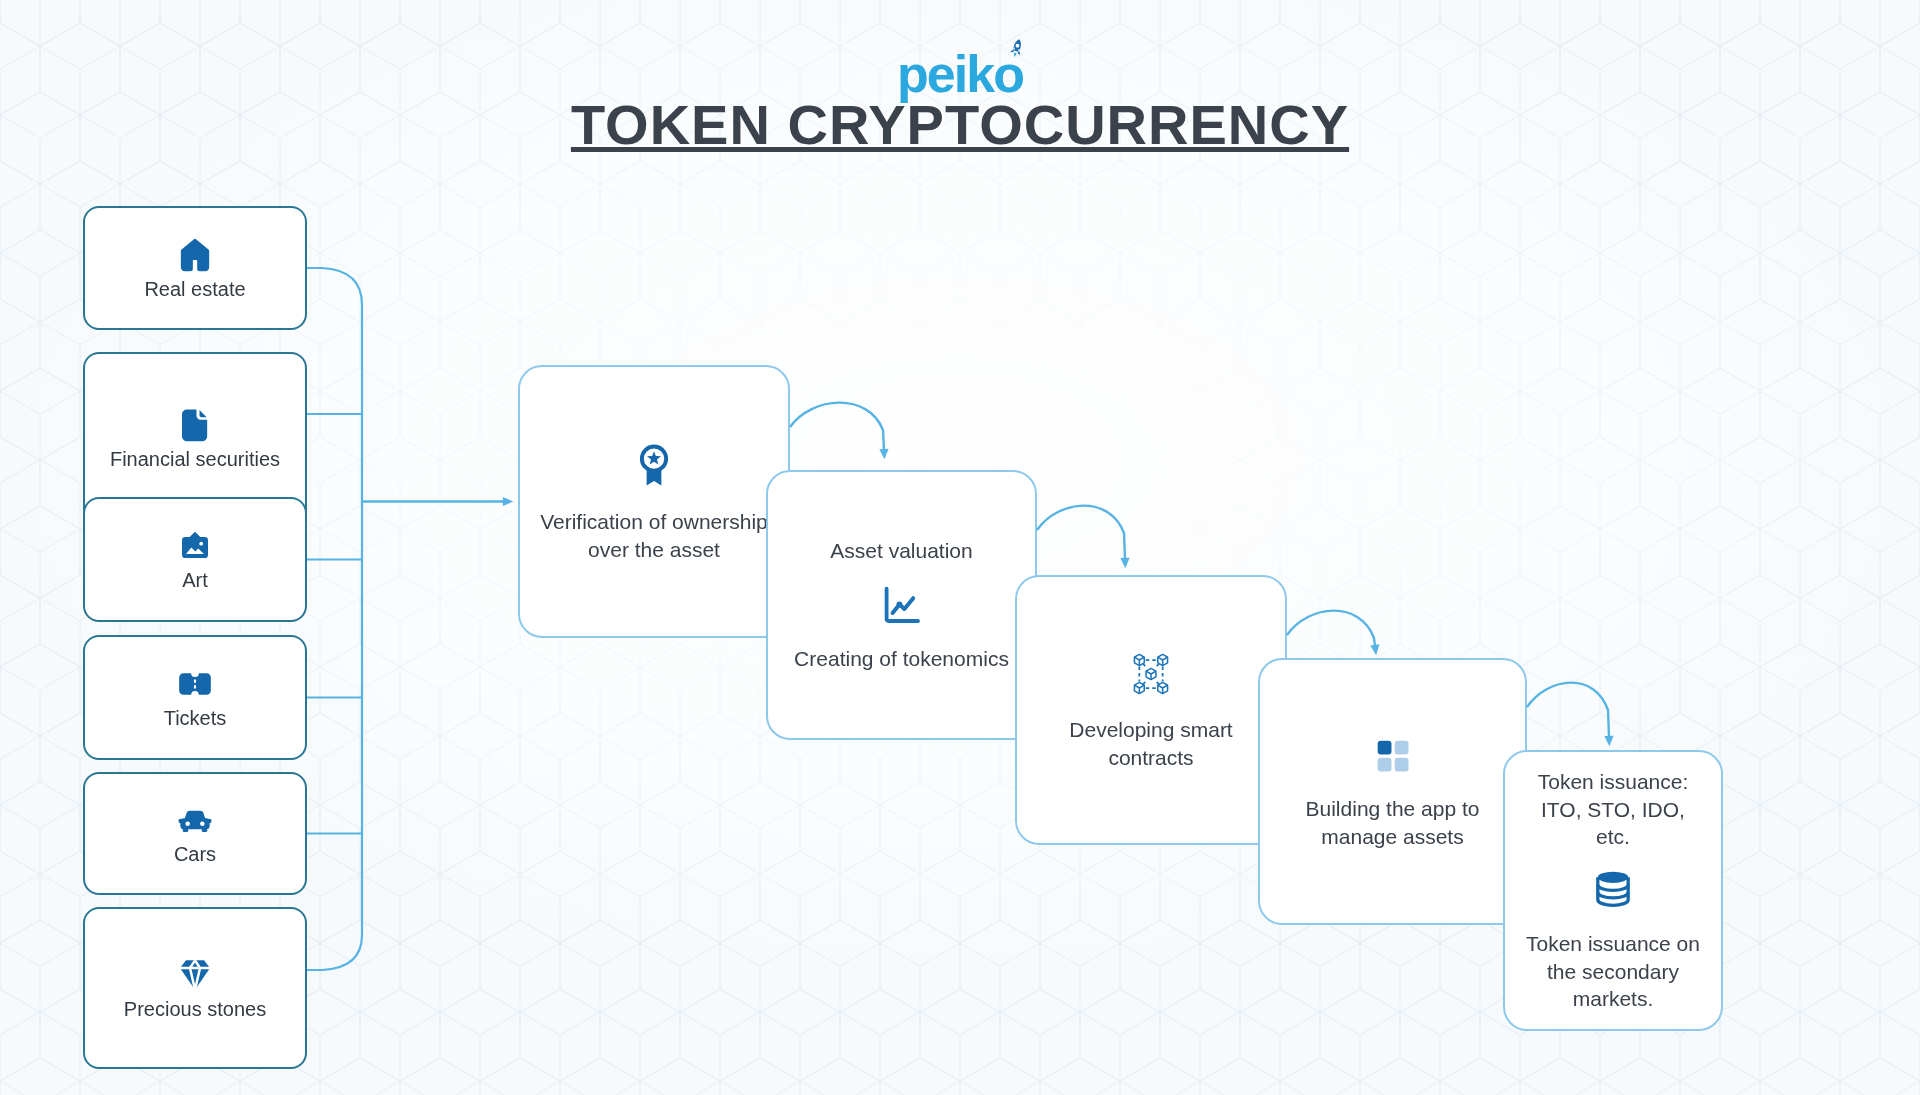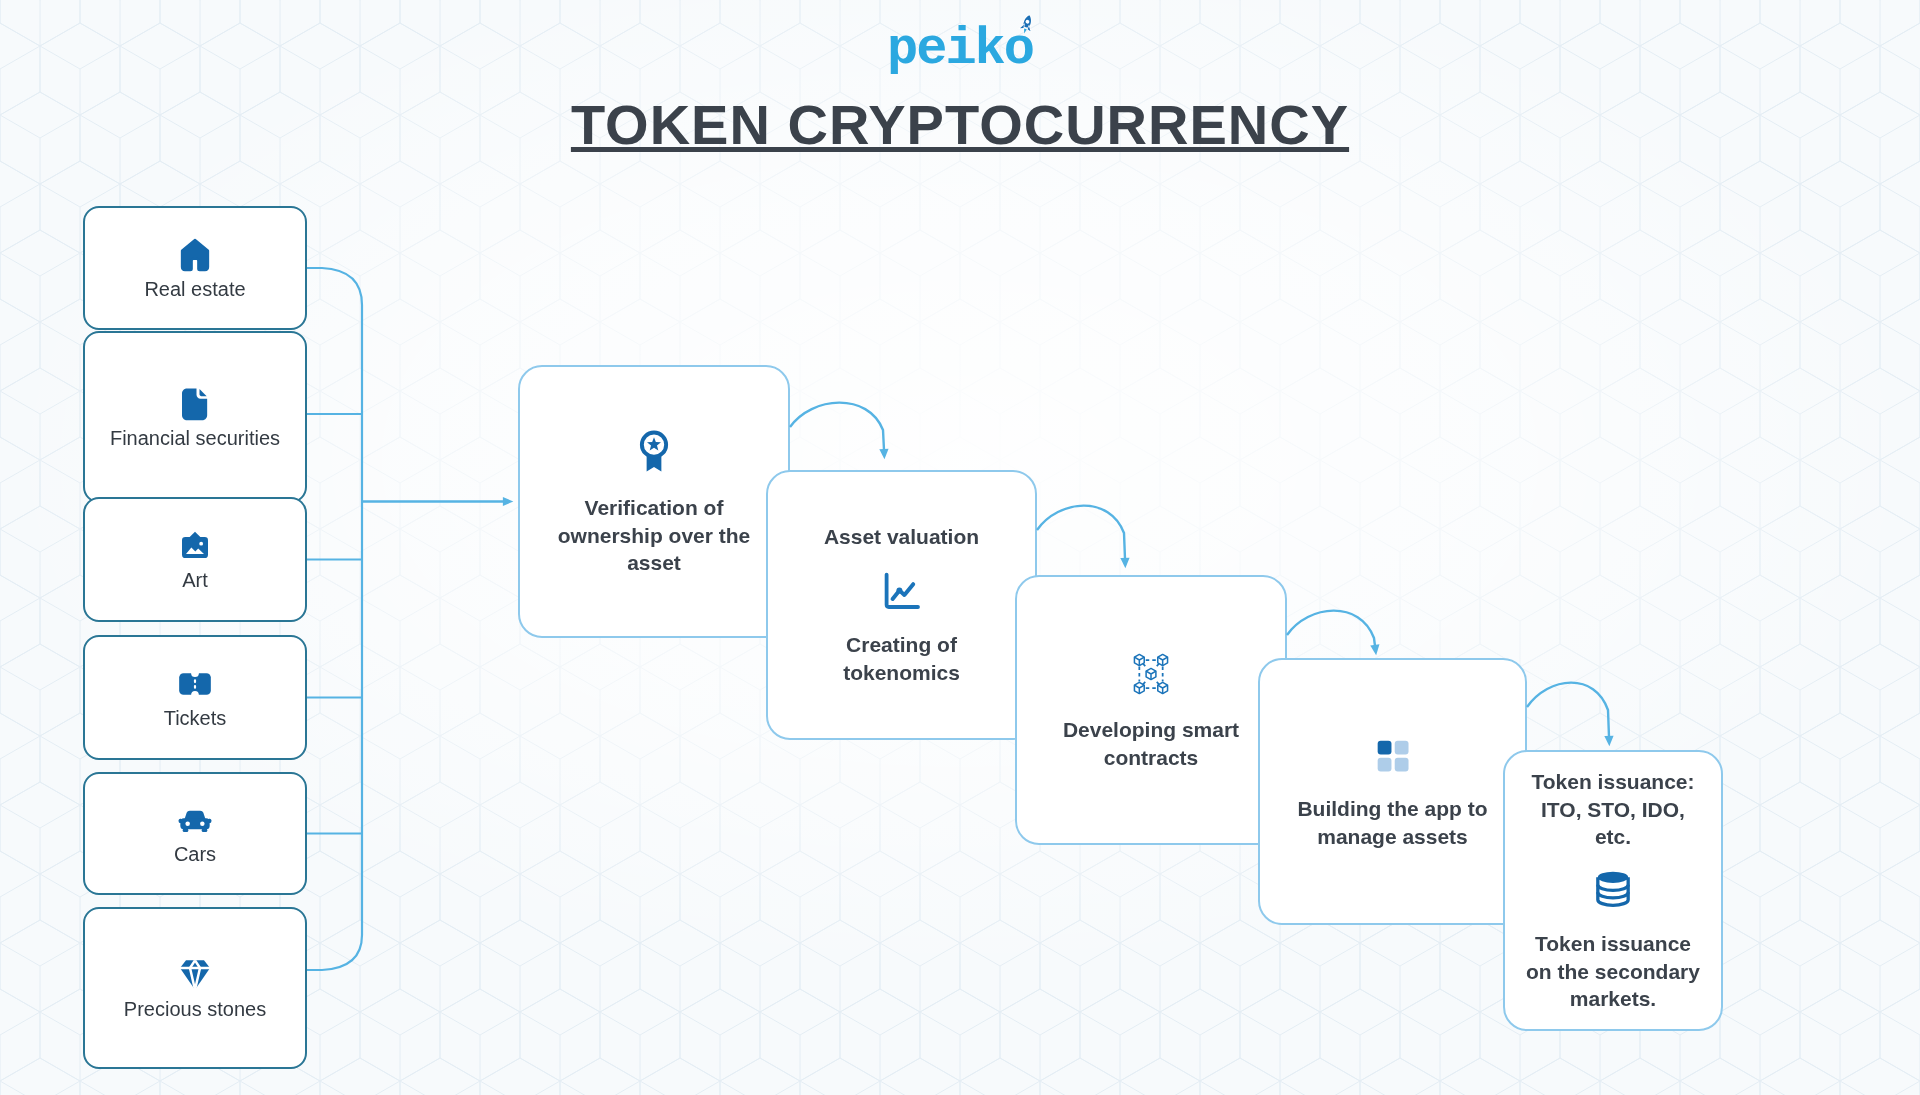--- a/index.html
+++ b/index.html
@@ -6,21 +6,21 @@
   body{
     width:1920px;height:1095px;position:relative;overflow:hidden;
     background:#f7fafc;
     font-family:"Liberation Sans", sans-serif;
   }
   .bg-layer{position:absolute;left:0;top:0;width:1920px;height:1095px;z-index:0;}
   .bg-fade{
     position:absolute;left:0;top:0;width:1920px;height:1095px;z-index:1;
     background:radial-gradient(ellipse 980px 520px at 50% 42%, rgba(255,255,255,0.92) 0%, rgba(255,255,255,0.55) 55%, rgba(255,255,255,0) 100%);
   }
-  .logo{position:absolute;top:24px;left:0;width:100%;display:flex;justify-content:center;z-index:5;font-family:Liberation Mono, monospace;}
+  .logo{position:absolute;top:48px;left:0;width:100%;display:flex;justify-content:center;z-index:5;}
   .logo-wrap{position:relative;display:inline-block;}
   .logo-text{
     font-size:52px;font-weight:700;letter-spacing:-2px;color:#2BA8E0;line-height:1;
   }
   .rocket{position:absolute;right:-8px;top:-12px;transform:rotate(16deg);}
   .title{
     position:absolute;top:96px;left:0;width:100%;text-align:center;z-index:5;
     font-size:56px;font-weight:800;color:#3B424B;letter-spacing:1px;line-height:1.05;text-decoration:underline;
   }
   .asset-box{
@@ -33,21 +33,21 @@
     font-size:20px;font-weight:500;color:#333A42;text-align:center;line-height:1.25;
     padding:0 14px;
   }
   .step-box{
     position:absolute;box-sizing:border-box;
     background:#ffffff;border:2px solid #8EC9EC;border-radius:24px;
     display:flex;flex-direction:column;align-items:center;justify-content:center;
     gap:16px;padding:16px 18px;
   }
   .step-text{
-    font-size:21px;font-weight:700;color:#3B424B;text-align:center;line-height:1.32;
+    font-size:21px;font-weight:400;color:#3B424B;text-align:center;line-height:1.32;
   }
   .connectors{position:absolute;left:0;top:0;width:1920px;height:1095px;z-index:9;pointer-events:none;}
   .icon{display:block;}
 </style>
 </head>
 <body>
 
 <svg class="bg-layer" width="1920" height="1095" xmlns="http://www.w3.org/2000/svg">
   <defs>
     <g id="cube" stroke="#e2ecf3" stroke-width="1" fill="none">
@@ -87,21 +87,21 @@
 
 <div class="title">TOKEN CRYPTOCURRENCY</div>
 
 <div class="asset-box" style="top:206px;height:124px;">
   <svg class="icon" width="40" height="40" viewBox="0 0 24 24">
     <path d="M12 3 L4.2 9.4 V19.2 C4.2 20.2 5 21 6 21 H9.2 C9.7 21 10 20.6 10 20.2 V15.4 C10 14.8 10.5 14.3 11.1 14.3 H12.9 C13.5 14.3 14 14.8 14 15.4 V20.2 C14 20.6 14.3 21 14.8 21 H18 C19 21 19.8 20.2 19.8 19.2 V9.4 Z" fill="#1467AB" stroke="#1467AB" stroke-width="1.4" stroke-linejoin="round"></path>
   </svg>
   <div class="asset-label">Real estate</div>
 </div>
 
-<div class="asset-box" style="top:331px;height:172px;">
+<div class="asset-box" style="top:352px;height:172px;">
   <svg class="icon" width="40" height="40" viewBox="0 0 24 24">
     <path d="M7.1 2.7 H12.9 V6.5 C12.9 7.8 14 8.9 15.3 8.9 H19.3 V18.8 C19.3 20.5 18 21.8 16.4 21.8 H7.1 C5.5 21.8 4.2 20.5 4.2 18.8 V5.7 C4.2 4 5.5 2.7 7.1 2.7 Z" fill="#1467AB"></path>
     <path d="M14.7 3 L19 7.3 H15.8 C15.2 7.3 14.7 6.8 14.7 6.2 Z" fill="#1467AB"></path>
   </svg>
   <div class="asset-label">Financial securities</div>
 </div>
 
 <div class="asset-box" style="top:497px;height:125px;">
   <svg class="icon" width="40" height="40" viewBox="0 0 24 24">
     <path d="M12 3.4 L15.5 6.9 L12 10.4 L8.5 6.9 Z" fill="#1467AB"></path>

